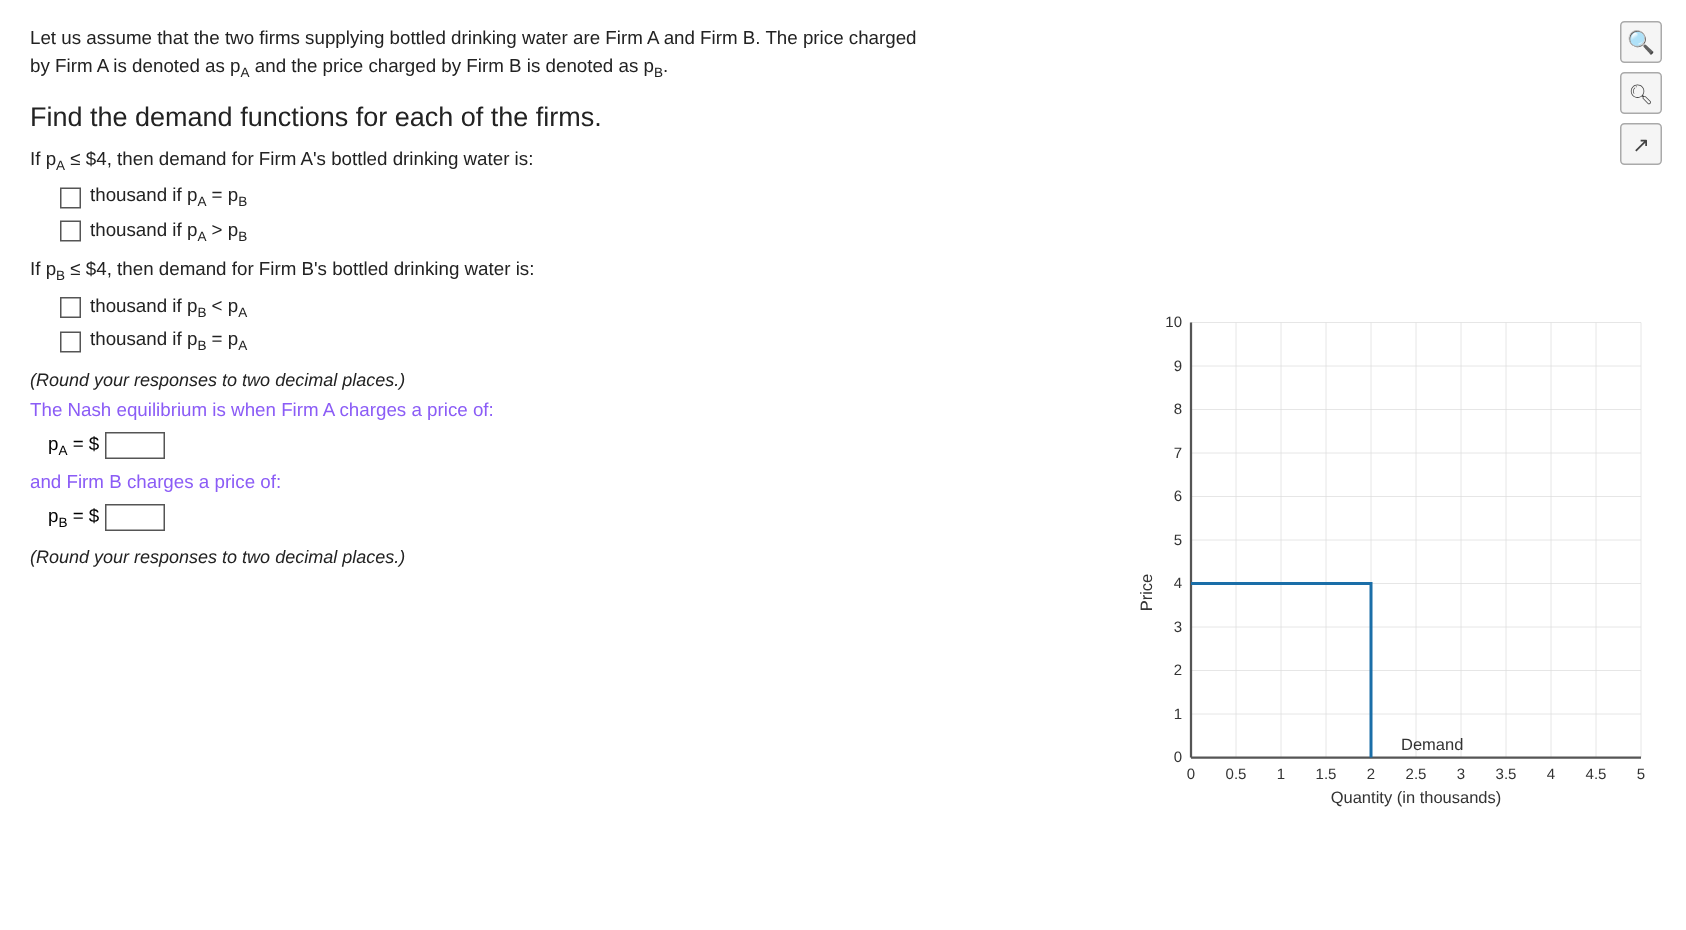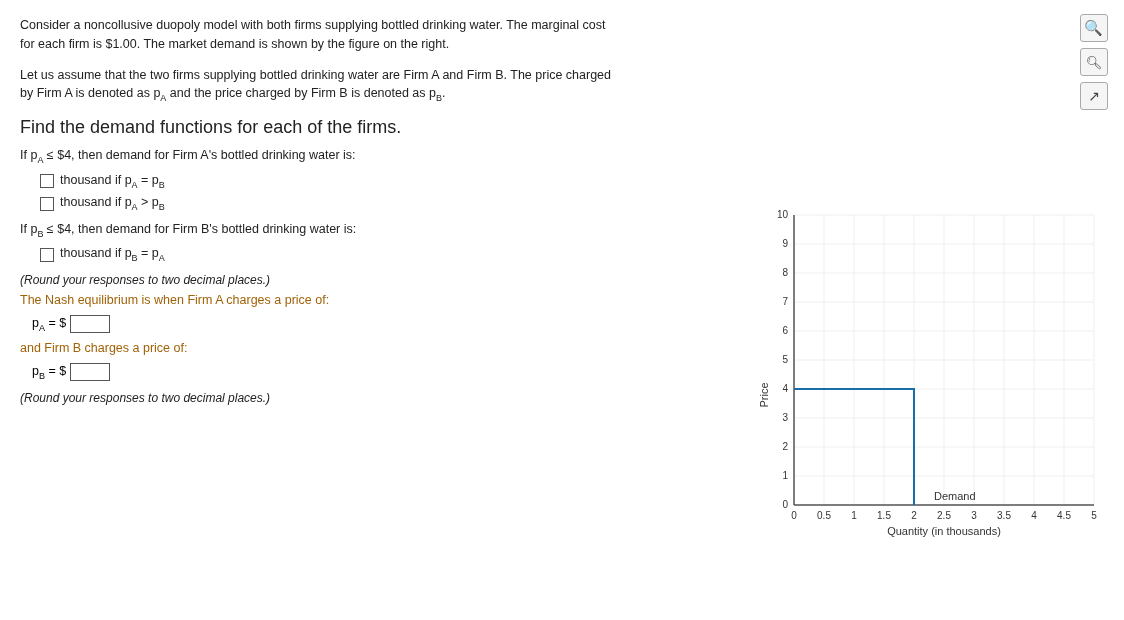--- a/index.html
+++ b/index.html
@@ -76,21 +76,21 @@
       color: #222;
     }
     .round-note {
       font-size: 12px;
       font-style: italic;
       color: #222;
       margin: 10px 0 6px 0;
     }
     .nash-text {
       font-size: 12.5px;
-      color: #a16207;
+      color: #8b5cf6;
       margin-bottom: 8px;
     }
     .price-input-row {
       display: flex;
       align-items: center;
       gap: 4px;
       margin-bottom: 8px;
       margin-left: 12px;
     }
     .price-input-row label {
@@ -131,21 +131,20 @@
       align-items: center;
       justify-content: flex-start;
       padding-left: 0;
       margin-top: 30px;
     }
   </style>
 </head>
 <body>
 
 <div class="left-panel">
-  <p class="intro-text">Consider a noncollusive duopoly model with both firms supplying bottled drinking water. The marginal cost for each firm is $1.00. The market demand is shown by the figure on the right.</p>
   <p class="intro-text">
     Let us assume that the two firms supplying bottled drinking water are Firm A and Firm B. The price charged by Firm A is denoted as p<sub>A</sub> and the price charged by Firm B is denoted as p<sub>B</sub>.
   </p>
 
   <p class="section-label">Find the demand functions for each of the firms.</p>
 
   <p class="section-header">
     If p<sub>A</sub> ≤ $4, then demand for Firm A's bottled drinking water is:
   </p>
 
@@ -158,20 +157,24 @@
       <input type="checkbox" style="">
       <span class="checkbox-label">thousand if p<sub>A</sub> &gt; p<sub>B</sub></span>
     </div>
   </div>
 
   <p class="section-header">
     If p<sub>B</sub> ≤ $4, then demand for Firm B's bottled drinking water is:
   </p>
 
   <div class="condition-section">
+    <div class="checkbox-row">
+      <input type="checkbox" style="">
+      <span class="checkbox-label">thousand if p<sub>B</sub> &lt; p<sub>A</sub></span>
+    </div>
     <div class="checkbox-row">
       <input type="checkbox" style="">
       <span class="checkbox-label">thousand if p<sub>B</sub> = p<sub>A</sub></span>
     </div>
   </div>
 
   <p class="round-note">(Round your responses to two decimal places.)</p>
   <p class="nash-text">The Nash equilibrium is when Firm A charges a price of:</p>
 
   <div class="price-input-row">

